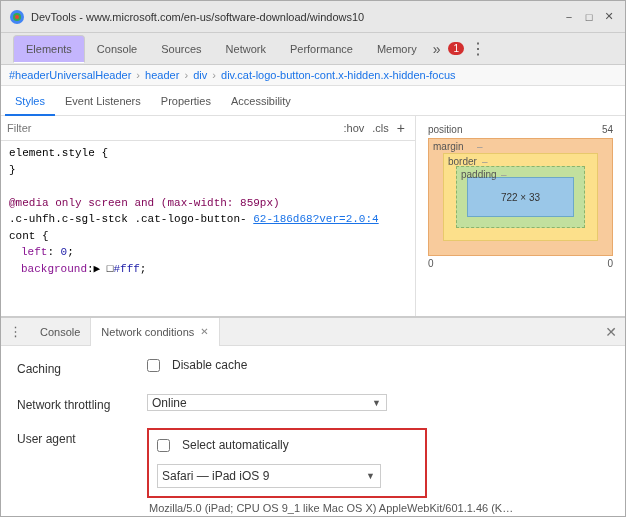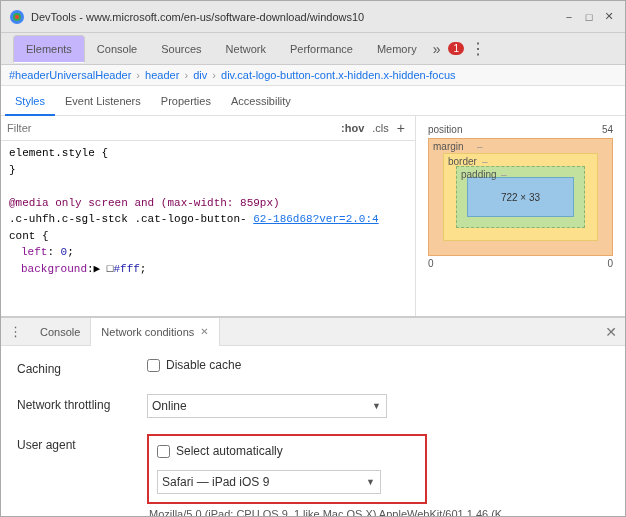--- a/index.html
+++ b/index.html
@@ -32,21 +32,21 @@
 
     
     .main-area { display: flex; flex: 1; overflow: hidden; }
 
     
     .left-panel { width: 415px; display: flex; flex-direction: column; border-right: 1px solid #e0e0e0; overflow: hidden; }
 
     
     .filter-bar { display: flex; align-items: center; padding: 4px 6px; border-bottom: 1px solid #e0e0e0; background: #fff; flex-shrink: 0; }
     .filter-input { flex: 1; border: none; outline: none; font-size: 11px; color: #333; }
-    .filter-hov { color: #555; font-size: 11px; cursor: pointer; padding: 0 4px; font-weight: bold; }
+    .filter-hov { color: #555; font-size: 11px; cursor: pointer; padding: 0 4px; }
     .filter-cls { color: #555; font-size: 11px; cursor: pointer; padding: 0 4px; }
     .filter-plus { color: #555; font-size: 14px; cursor: pointer; padding: 0 4px; }
 
     
     .css-editor { flex: 1; overflow-y: auto; background: #fff; padding: 4px 8px; font-family: 'Courier New', monospace; font-size: 11px; line-height: 1.5; }
     .css-line { white-space: pre; }
     .css-property { color: #881391; }
     .css-value { color: #1a1aa6; }
     .css-at-rule { color: #7f0055; }
     .css-link { color: #1a73e8; text-decoration: underline; cursor: pointer; }
@@ -74,23 +74,23 @@
     .drawer-tab { display: flex; align-items: center; padding: 0 10px; height: 28px; font-size: 11px; cursor: pointer; color: #555; }
     .drawer-tab.active { background: #fff; border-right: 1px solid #ddd; border-left: 1px solid #ddd; }
     .drawer-tab .close-x { margin-left: 6px; font-size: 10px; color: #888; }
     .drawer-close { margin-left: auto; cursor: pointer; font-size: 14px; color: #777; }
 
     
     .nc-content { flex: 1; overflow-y: auto; padding: 12px 16px; }
     .nc-row { display: flex; align-items: flex-start; margin-bottom: 16px; }
     .nc-label { width: 130px; font-size: 12px; color: #333; padding-top: 4px; flex-shrink: 0; }
     .nc-control { flex: 1; }
-    .nc-checkbox-row { display: flex; align-items: center; gap: 6px; font-size: 12px; color: #333; margin-bottom: 6px; }
+    .nc-checkbox-row { display: flex; align-items: center; gap: 12px; font-size: 12px; color: #333; margin-bottom: 6px; }
     .nc-checkbox { width: 13px; height: 13px; cursor: pointer; }
-    .nc-select { width: 240px; height: 24px; border: 1px solid #ccc; font-size: 12px; color: #333; background: #fff; cursor: pointer; padding: 0 4px; appearance: none; -webkit-appearance: none; }
+    .nc-select { width: 240px; height: 17px; border: 1px solid #ccc; font-size: 12px; color: #333; background: #fff; cursor: pointer; padding: 0 4px; appearance: none; -webkit-appearance: none; }
     .nc-select-wrapper { position: relative; display: inline-block; width: 240px; }
     .nc-select-wrapper::after { content: '▼'; position: absolute; right: 6px; top: 50%; transform: translateY(-50%); font-size: 9px; color: #555; pointer-events: none; }
     .nc-user-agent-box { border: 2px solid #d32f2f; padding: 8px; width: 280px; }
     .nc-user-agent-select-wrapper { position: relative; display: inline-block; width: 224px; margin-top: 6px; }
     .nc-user-agent-select-wrapper::after { content: '▼'; position: absolute; right: 6px; top: 50%; transform: translateY(-50%); font-size: 9px; color: #555; pointer-events: none; }
     .nc-user-agent-select { width: 224px; height: 24px; border: 1px solid #ccc; font-size: 12px; color: #333; background: #fff; cursor: pointer; padding: 0 4px; appearance: none; -webkit-appearance: none; }
     .nc-ua-string { font-size: 11px; color: #555; margin-top: 4px; padding: 0 2px; overflow: hidden; white-space: nowrap; text-overflow: ellipsis; max-width: 370px; }
 
     
     .css-editor::-webkit-scrollbar { width: 6px; }

